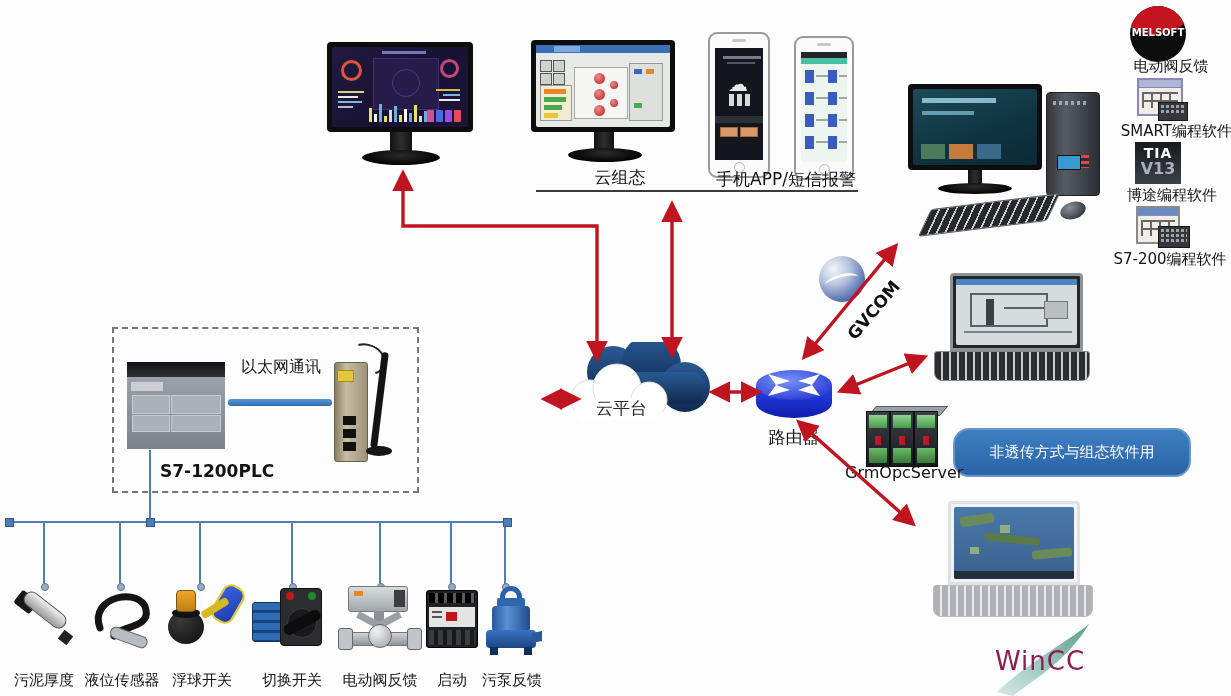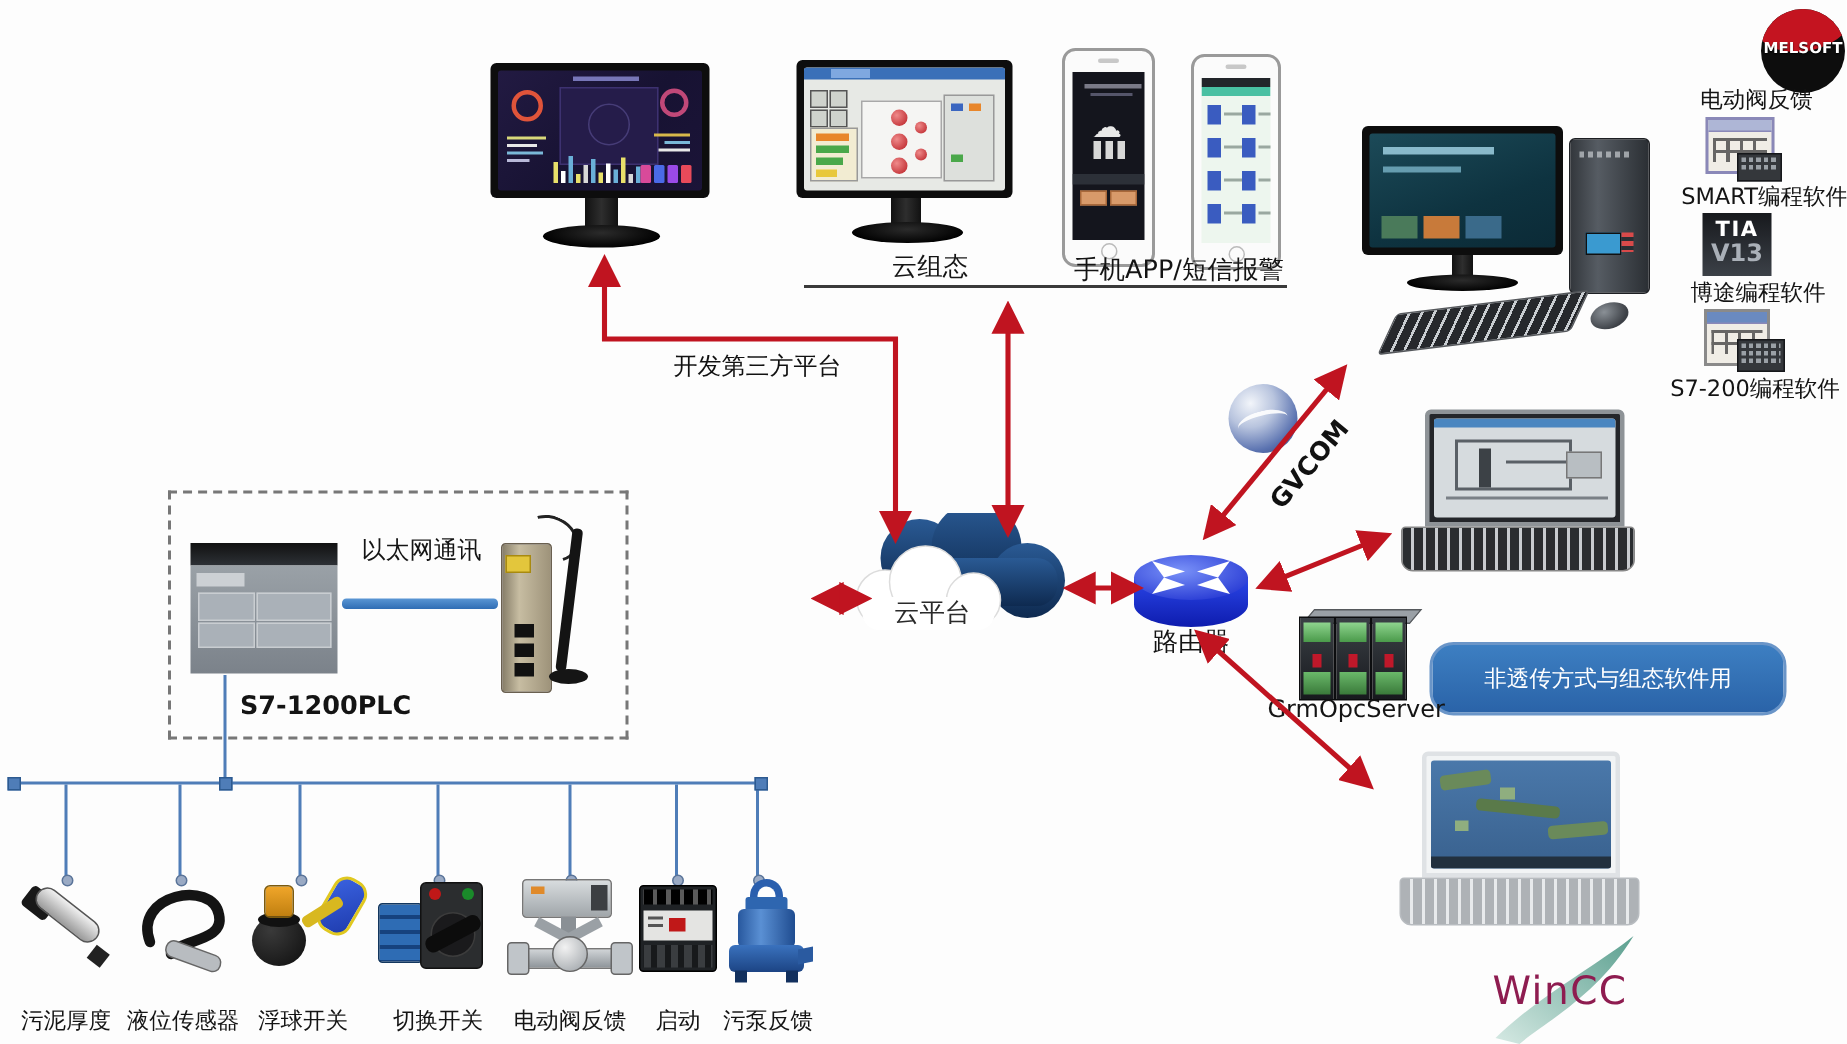--- a/index.html
+++ b/index.html
@@ -267,21 +267,21 @@
     <div class="mon-base" style="left:938px;top:183px;width:74px;height:11px;"></div>
     <div class="tower" style="left:1046px;top:92px;width:52px;height:102px;">
       <div class="vent"></div>
         <div class="lcd"></div>
         <div class="dots"></div>
     </div>
     <div class="kbd" style="left:924px;top:202px;width:128px;"></div>
     <div class="mouse" style="left:1060px;top:202px;"></div>
   </div>
 
-  <div class="melsoft" style="left:1174px;top:6px;">
+  <div class="melsoft" style="left:1130px;top:6px;">
     <div class="red"></div>
     <div class="txt">MELSOFT</div>
   </div>
   <div class="swlbl" style="left:1112px;top:57px;width:118px;">电动阀反馈</div>
 
   <div class="winicon" style="left:1137px;top:78px;width:46px;height:38px;">
     <div class="tb"></div>
       <div class="ladder"></div>
   </div>
   <div class="miniplc" style="left:1158px;top:102px;width:28px;height:17px;">
@@ -301,21 +301,20 @@
       <div class="ladder"></div>
   </div>
   <div class="miniplc" style="left:1158px;top:226px;width:30px;height:20px;">
       <i></i>
       <i></i>
       <i></i>
     </div>
   <div class="swlbl" style="left:1106px;top:250px;width:128px;">S7-200编程软件</div>
 
   <div class="note" style="left:424px;top:233px;width:162px;">
-    <div>开发第三方平台</div>
   </div>
 
   <div class="dashedbox" style="left:112px;top:327px;width:303px;height:162px;"></div>
   <div class="plcimg" style="left:127px;top:362px;width:98px;height:88px;">
     <div class="top"></div>
       <div class="body"></div>
       <div class="tag"></div>
     <div class="p" style="left:5px;top:33px;width:36px;height:17px;"></div>
     <div class="p" style="left:44px;top:33px;width:48px;height:17px;"></div>
     <div class="p" style="left:5px;top:53px;width:36px;height:15px;"></div>
@@ -365,21 +364,21 @@
           <stop offset="1" stop-color="#1e30d0"></stop>
       </radialGradient>
     </defs>
     <path d="M4 22 L4 40 A38 15 0 0 0 80 40 L80 22 Z" fill="url(#rb)"></path>
     <ellipse cx="42" cy="22" rx="38" ry="15" fill="url(#rt)"></ellipse>
     <path d="M46 18 L68 11 L60 22 Z" fill="#fff"></path>
     <path d="M38 18 L16 11 L24 22 Z" fill="#fff"></path>
     <path d="M46 27 L68 33 L60 22 Z" fill="#fff"></path>
     <path d="M38 27 L16 33 L24 22 Z" fill="#fff"></path>
   </svg>
-  <div class="lbl" style="left:758px;top:416px;width:72px;font-size:17px;">路由器</div>
+  <div class="lbl" style="left:758px;top:426px;width:72px;font-size:17px;">路由器</div>
 
   <div class="globe" style="left:819px;top:256px;">
       <i></i>
     </div>
   <div class="gvtext" style="left:838px;top:300px;">GVCOM</div>
 
   <div class="laptop">
     <div class="lscr" style="left:950px;top:273px;width:133px;height:78px;">
       <div class="scr" style="background:#d6dbde;">
         <div class="abs" style="left:0;top:0;width:100%;height:6px;background:#4a86c0;"></div>

